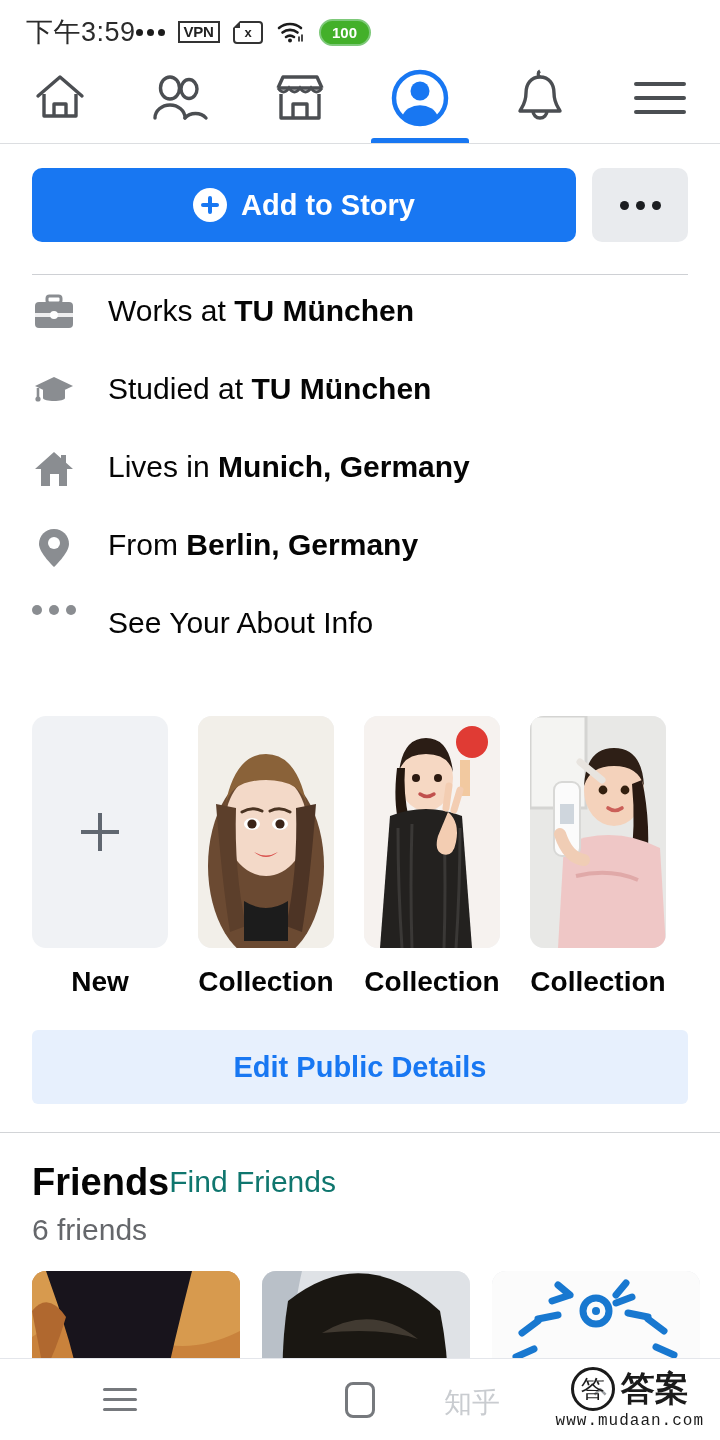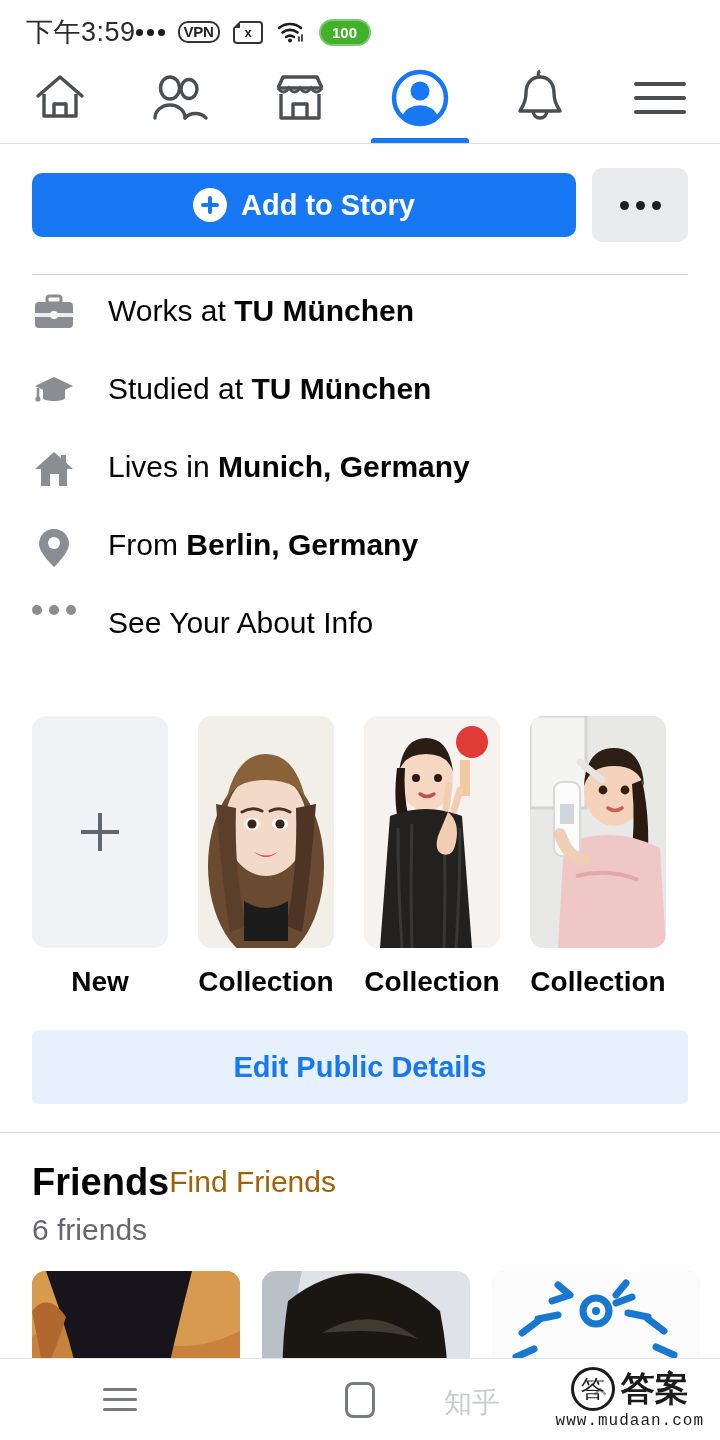--- a/index.html
+++ b/index.html
@@ -15,21 +15,21 @@
   .statusbar {
     height: 56px; width: 100%;
     display: flex; align-items: center; justify-content: flex-start;
     padding: 8px 22px 0 26px;
   }
   .status-time { font-size: 27px; color: #2b2b2b; letter-spacing: .5px; }
   .status-right { display: flex; align-items: center; gap: 13px; }
   .st-dots { display: flex; gap: 4px; align-items: center; }
   .st-dots i { width: 7px; height: 7px; border-radius: 50%; background: #1c1c1c; display: block; }
   .vpn-box {
-    border: 2px solid #333; border-radius: 10px;
+    border: 2px solid #333; border-radius: 0;
     font-size: 15px; font-weight: bold; color: #222;
     padding: 1px 4px; line-height: 1.1; letter-spacing: -.3px;
   }
   .sim-x {
     position: relative; width: 30px; height: 23px;
     border: 2px solid #333; border-radius: 4px;
     display: flex; align-items: center; justify-content: center;
     font-size: 15px; font-weight: bold; color: #222;
   }
   .sim-x::before {
@@ -60,21 +60,21 @@
     position: absolute; bottom: 0; left: 50%; transform: translateX(-50%);
     width: 98px; height: 5px; border-radius: 3px 3px 0 0; background: #1877f2;
   }
 
   
   .action-row {
     display: flex; align-items: center; gap: 16px;
     padding: 24px 32px 0 32px;
   }
   .btn-story {
-    flex: 1; height: 64px; border-radius: 10px; background: #1877f2;
+    flex: 1; height: 74px; border-radius: 10px; background: #1877f2;
     display: flex; align-items: center; justify-content: center; gap: 14px;
     color: #fff; font-size: 29px; font-weight: bold; border: none;
   }
   .plus-circle {
     width: 34px; height: 34px; border-radius: 50%; background: #fff;
     position: relative; flex: none;
   }
   .plus-circle::before, .plus-circle::after {
     content: ""; position: absolute; background: #1877f2; border-radius: 2px;
   }
@@ -136,21 +136,21 @@
   }
   .spacer-28 { height: 28px; }
 
   
   .friends-head {
     padding: 26px 32px 0 32px;
     display: flex; justify-content: flex-start; align-items: flex-start;
   }
   .friends-title { font-size: 38px; font-weight: bold; color: #050505; line-height: 1.25; }
   .friends-count { font-size: 30px; color: #65676b; margin-top: 6px; }
-  .find-friends { font-size: 30px; color: #a16207; padding-top: 6px; }
+  .find-friends { font-size: 30px; color: #0f766e; padding-top: 6px; }
   .friend-grid {
     display: flex; gap: 22px; padding: 24px 32px 0 32px;
   }
   .friend-tile {
     width: 208px; height: 208px; border-radius: 14px; overflow: hidden; flex: none;
     background: #e4e6eb;
   }
   .friend-tile svg { display: block; }
 
   

